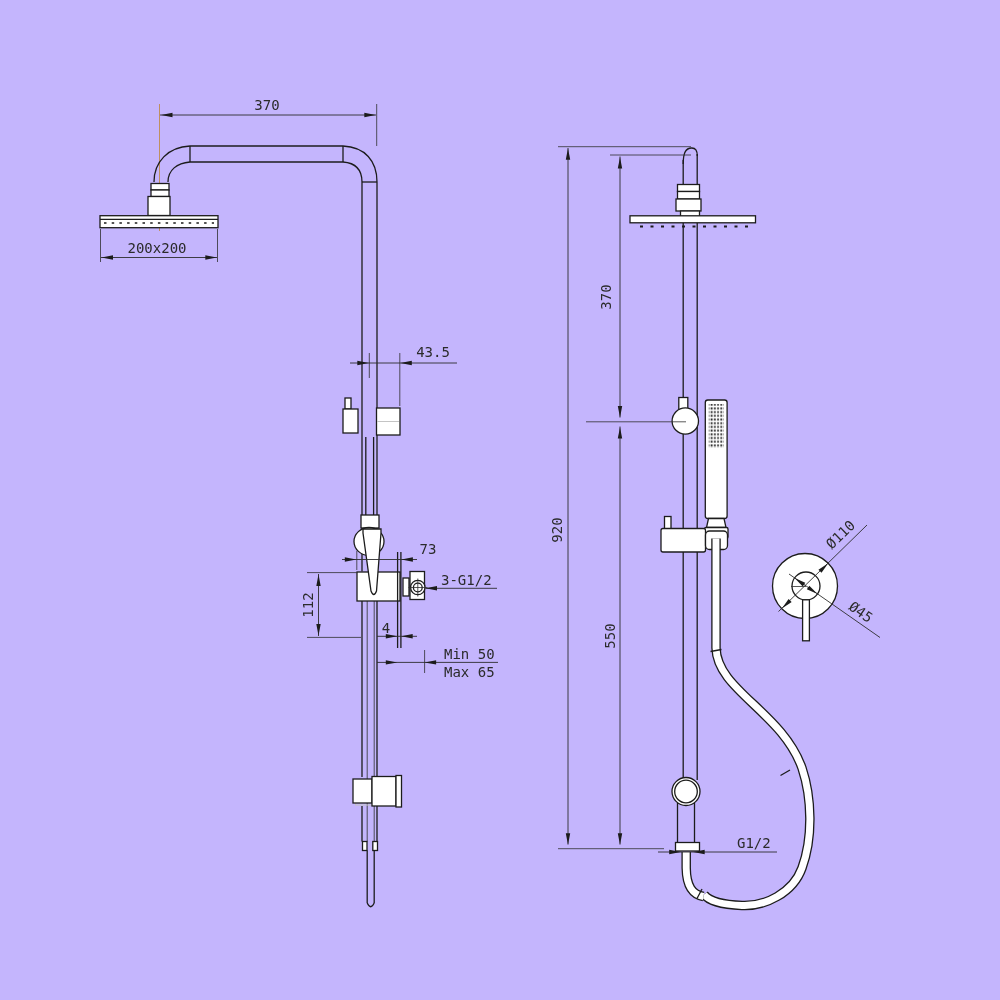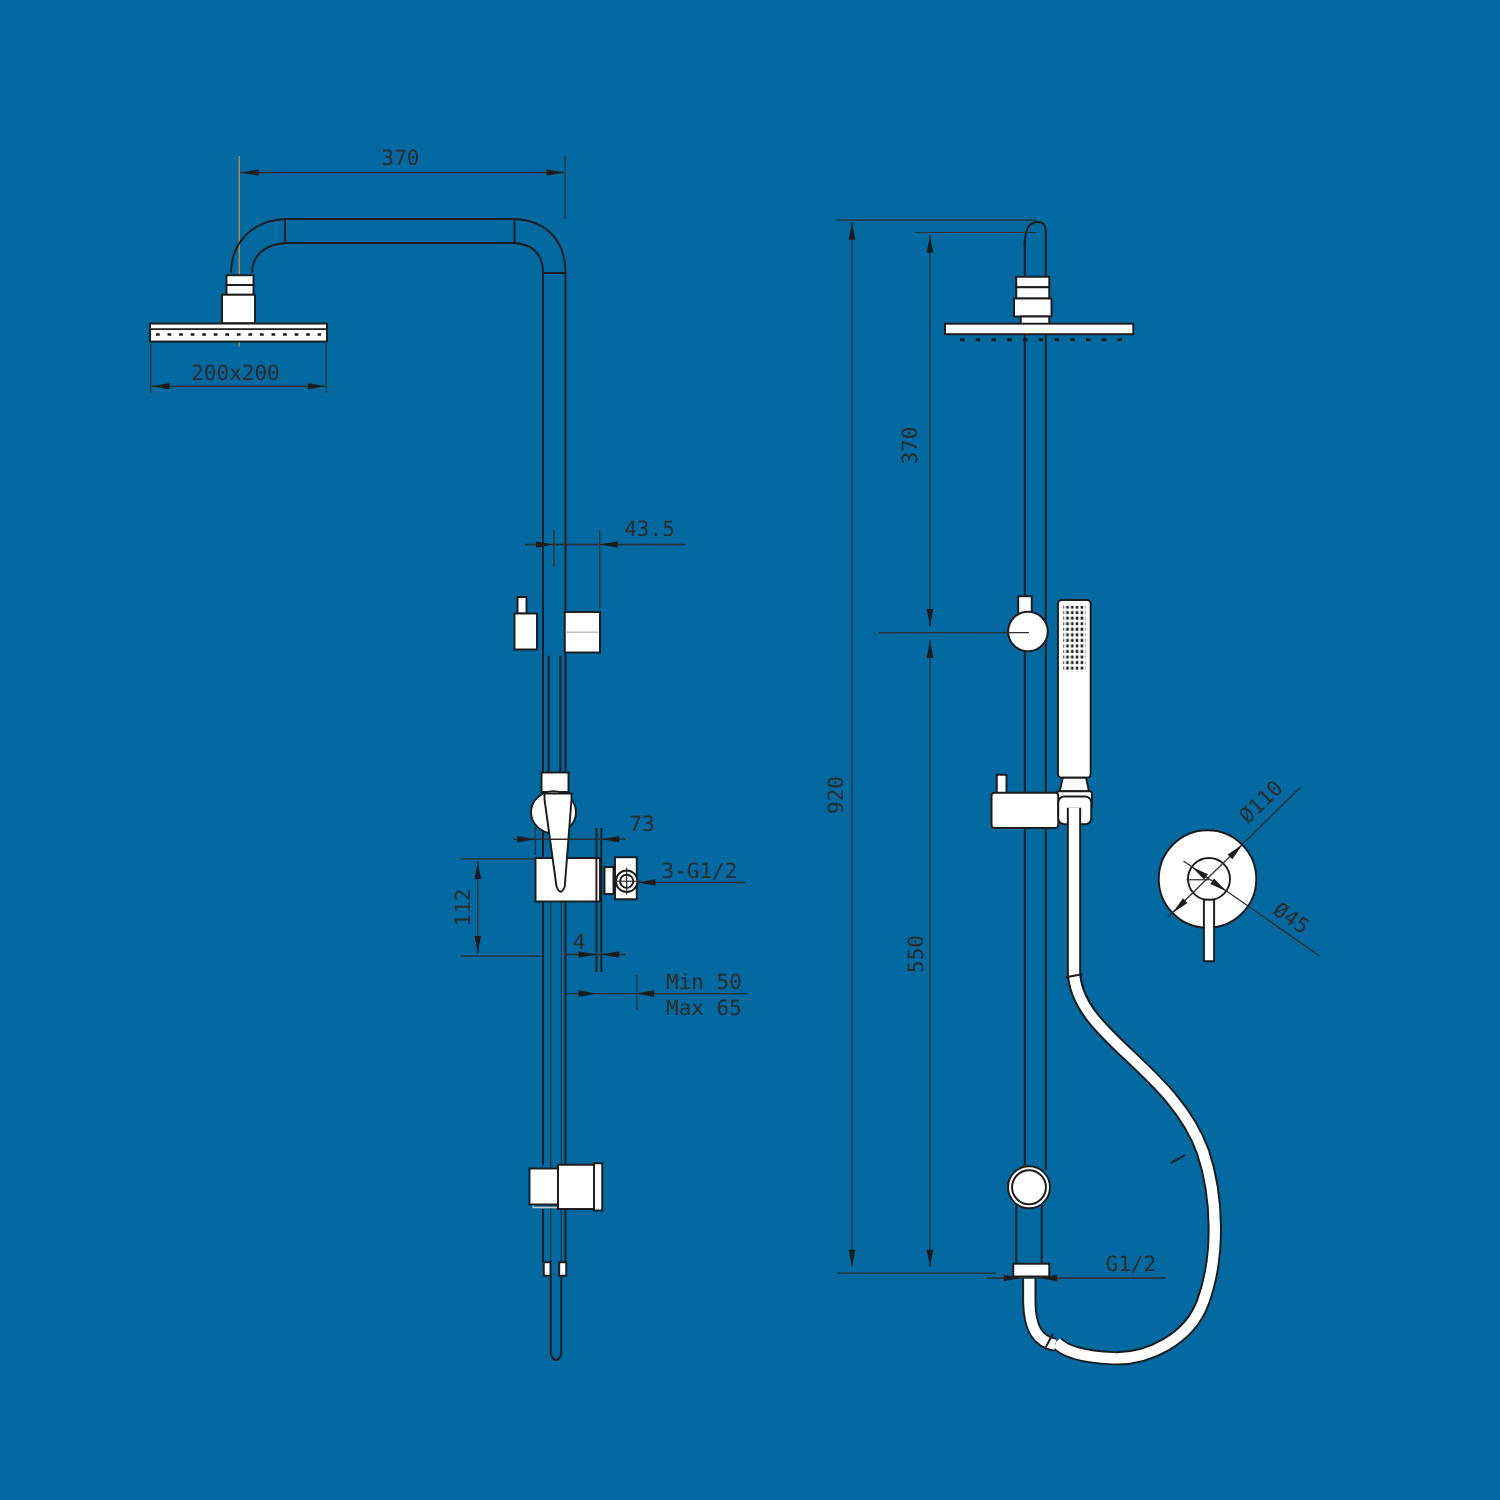--- a/index.html
+++ b/index.html
@@ -1,16 +1,16 @@
 <!DOCTYPE html>
 <html><head>
 <meta charset="utf-8">
 <style>
   html,body{margin:0;padding:0;background:#ffffff;}
-  .canvas{position:relative;width:1000px;height:1000px;background:#0369a1;overflow:hidden;}
+  .canvas{position:relative;width:1000px;height:1000px;background:#c4b5fd;overflow:hidden;}
   svg{display:block;}
   svg text{font-family:"DejaVu Sans Mono","Liberation Mono",monospace;font-size:14px;fill:#2b2b2b;}
   .ol{stroke:#1c1c1c;stroke-width:1.3;fill:none;stroke-linecap:butt;}
   .olf{stroke:#1c1c1c;stroke-width:1.3;fill:#ffffff;}
   .dim{stroke:#2e2e2e;stroke-width:0.9;fill:none;}
   .thin{stroke:#2e2e2e;stroke-width:0.8;fill:none;}
   .ghost{stroke:#c4c4c4;stroke-width:1;fill:none;}
   .cl{stroke:#c08a4e;stroke-width:0.9;fill:none;}
   .hoseO{stroke:#1c1c1c;stroke-width:9.5;fill:none;}
   .hoseI{stroke:#ffffff;stroke-width:6.9;fill:none;}

